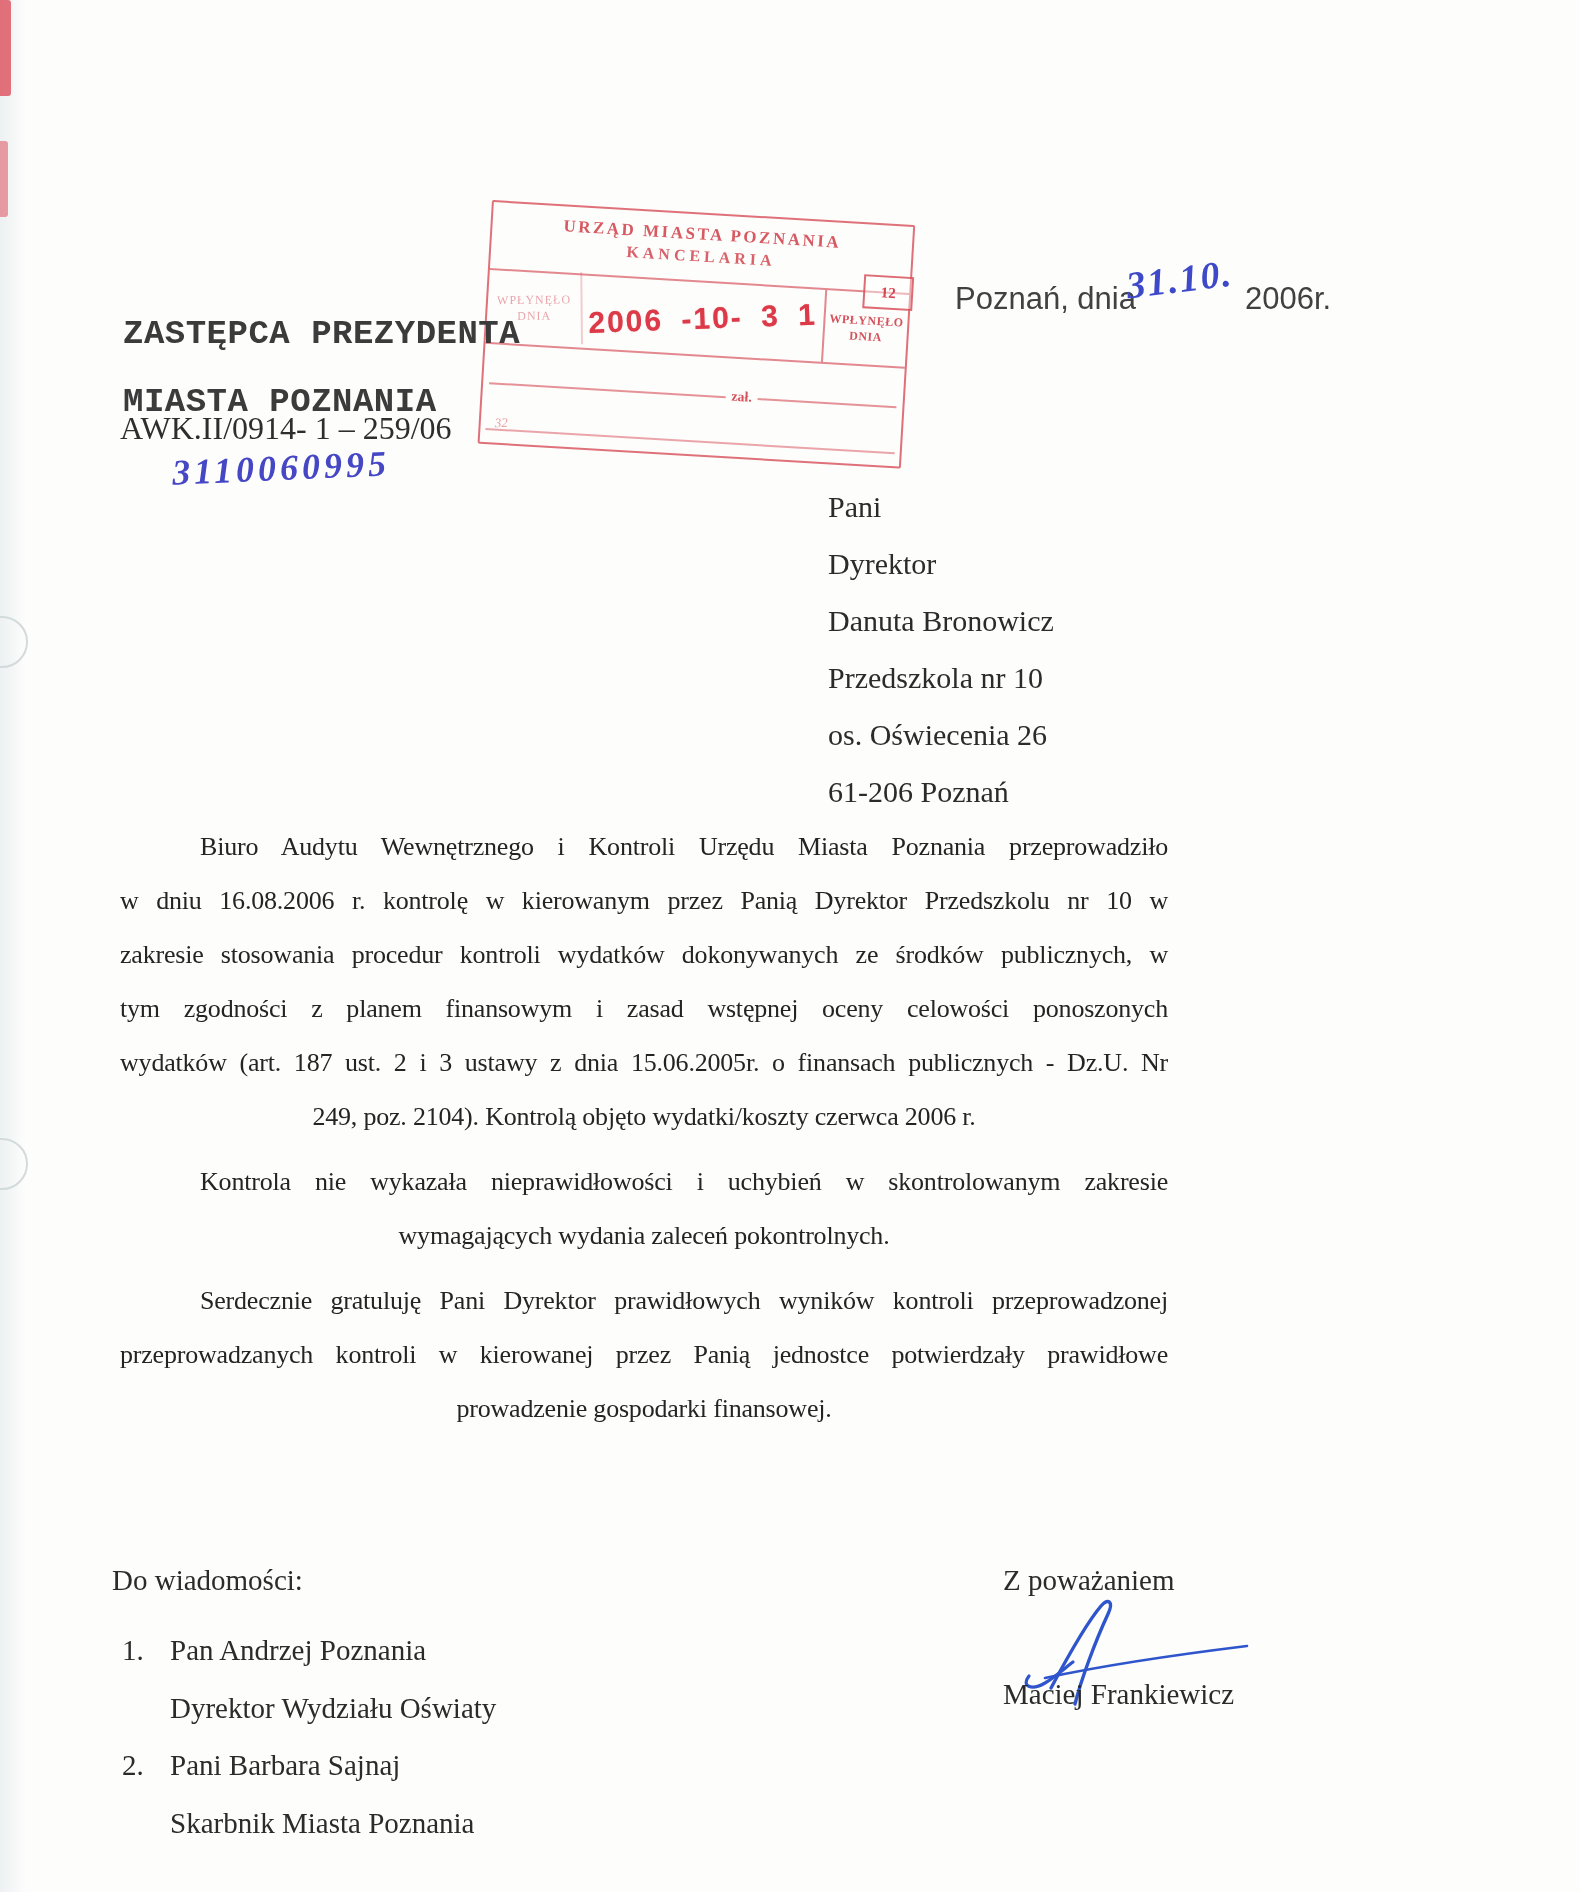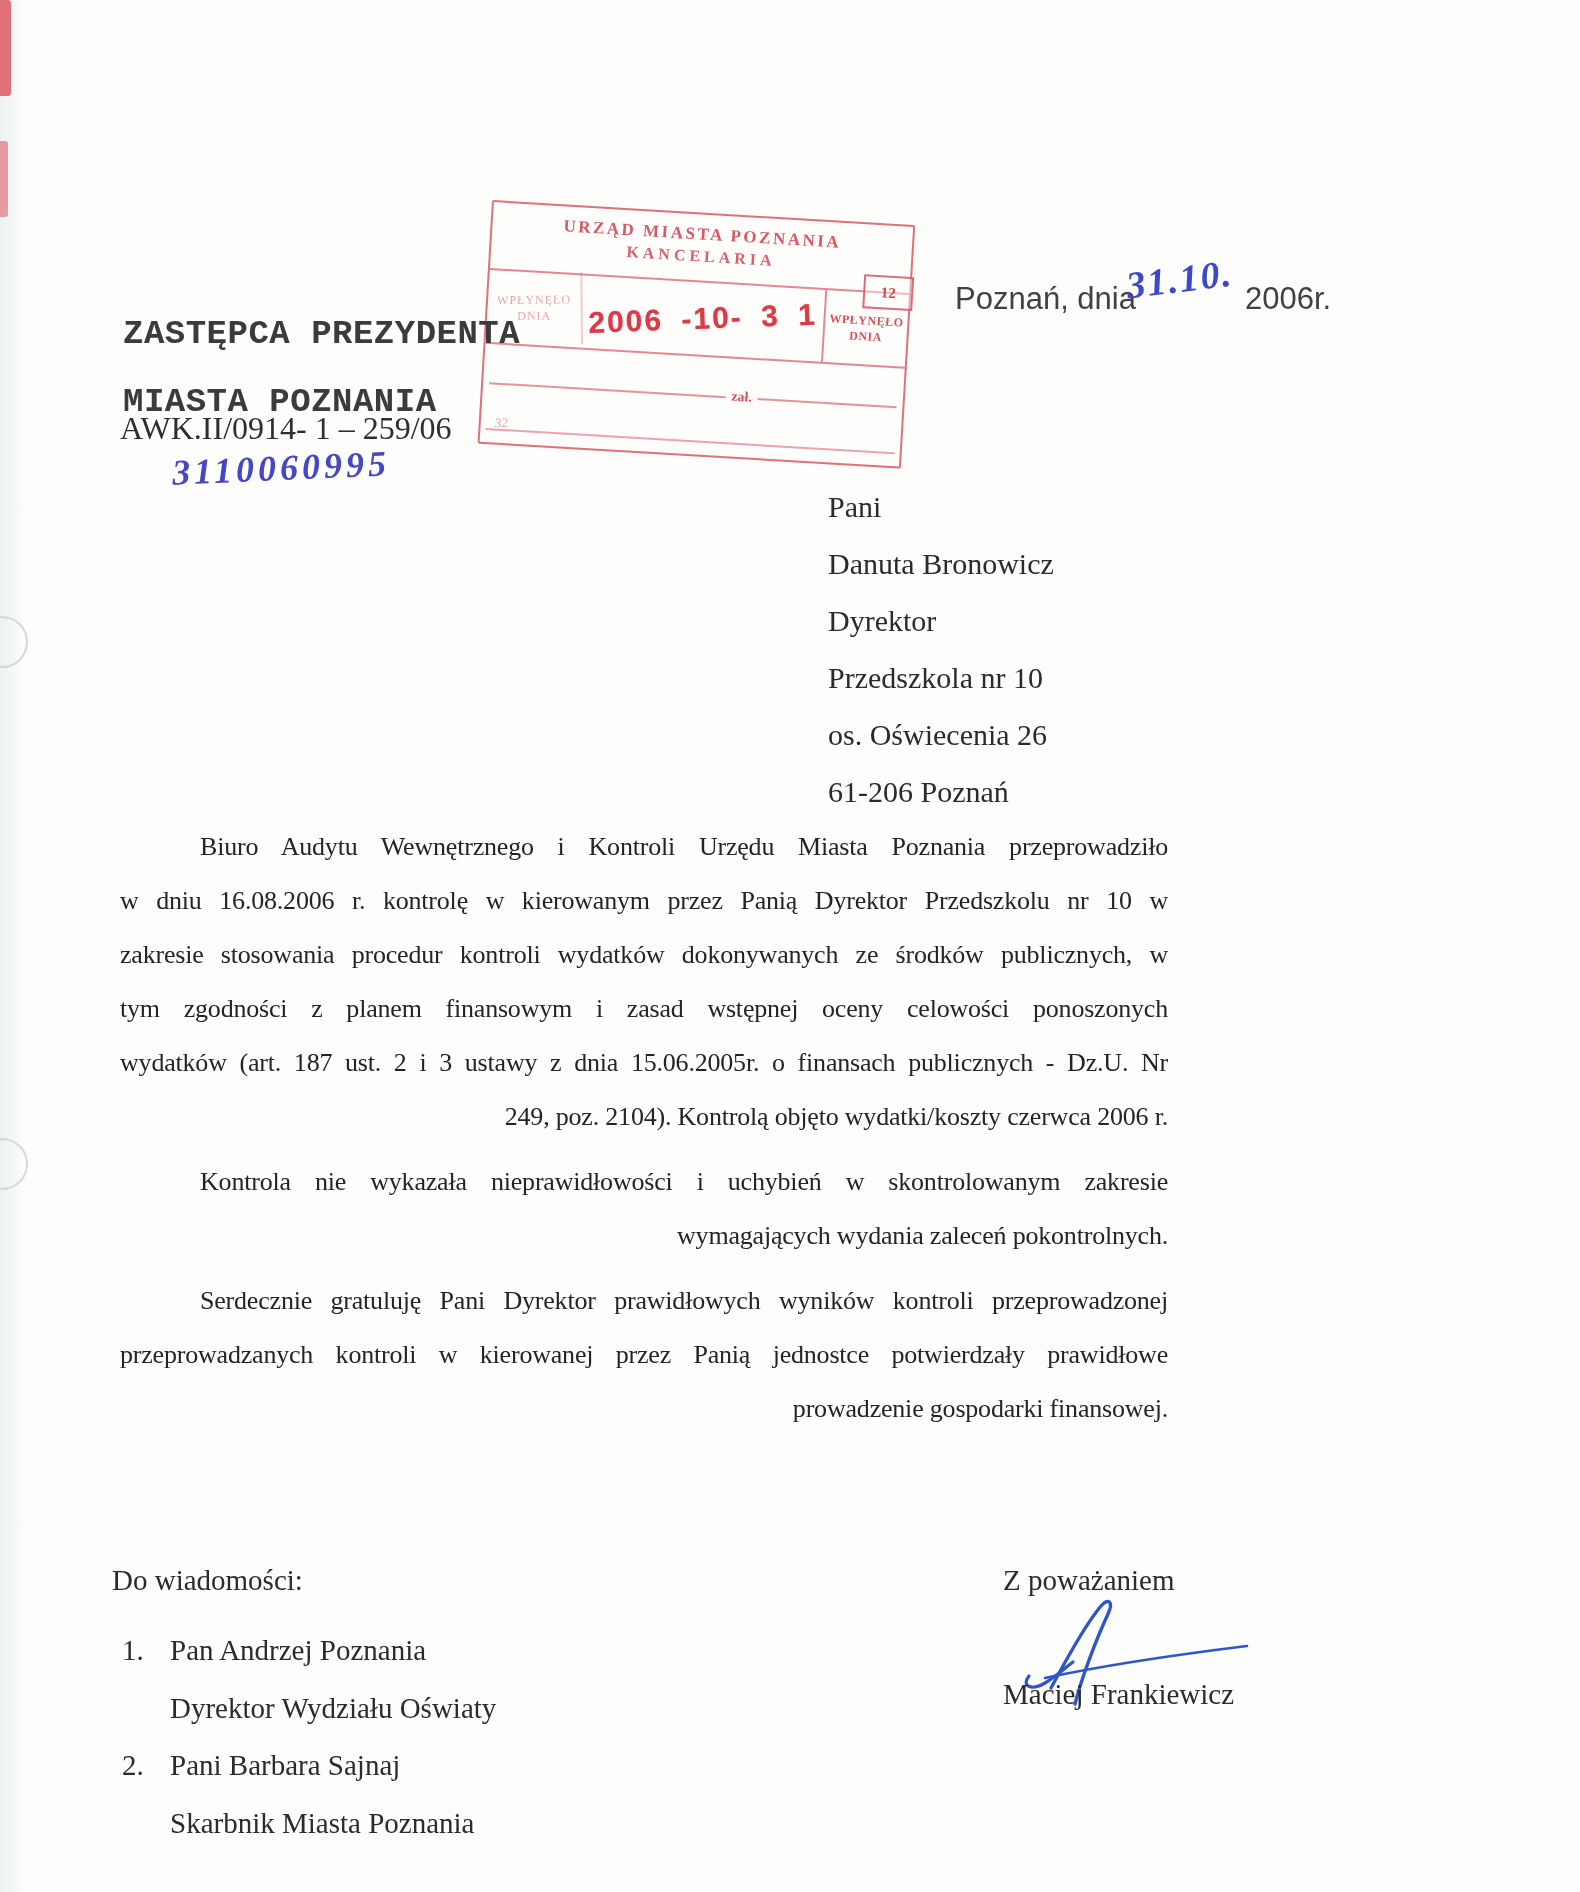--- a/index.html
+++ b/index.html
@@ -89,21 +89,21 @@
   .recipient{position:absolute;left:828px;top:478px;font-size:30px;line-height:57px;color:#2b2b2b;z-index:5;}
 
   
   .bodytext{
     position:absolute;left:120px;top:820px;width:1048px;
     font-size:26px;line-height:54px;letter-spacing:-.2px;color:#242424;z-index:5;
   }
   .para{margin:0 0 11px 0;}
   .para:last-child{margin-bottom:0;}
   .jl{text-align:justify;text-align-last:justify;}
-  .ll{text-align:right;}
+  .ll{text-align:center;}
   .ind{text-indent:80px;}
 
   
   .dist-heading{position:absolute;left:112px;top:1566px;font-size:29px;line-height:1;color:#2b2b2b;}
   .dist-list{
     position:absolute;left:122px;top:1622px;width:560px;
     display:grid;grid-template-columns:48px 1fr;
     font-size:29px;line-height:57.5px;color:#2b2b2b;
   }
   .closing{position:absolute;left:1003px;top:1566px;font-size:29px;line-height:1;color:#2b2b2b;}
@@ -155,22 +155,22 @@
       <span class="seg left"></span>
       <span class="zal">zał.</span>
       <span class="seg right"></span>
     </div>
     <div class="row4line"></div>
     <div class="margin-note">32</div>
   </div>
 
   <div class="recipient">
     <div>Pani</div>
+    <div>Dyrektor</div>
     <div>Danuta Bronowicz</div>
-    <div>Dyrektor</div>
     <div>Przedszkola nr 10</div>
     <div>os. Oświecenia 26</div>
     <div>61-206 Poznań</div>
   </div>
 
   <div class="bodytext">
     <div class="para">
       <div class="jl ind">Biuro Audytu Wewnętrznego i Kontroli Urzędu Miasta Poznania przeprowadziło</div>
       <div class="jl">w dniu 16.08.2006 r. kontrolę w kierowanym przez Panią Dyrektor Przedszkolu nr 10 w</div>
       <div class="jl">zakresie stosowania procedur kontroli wydatków dokonywanych ze środków publicznych, w</div>

